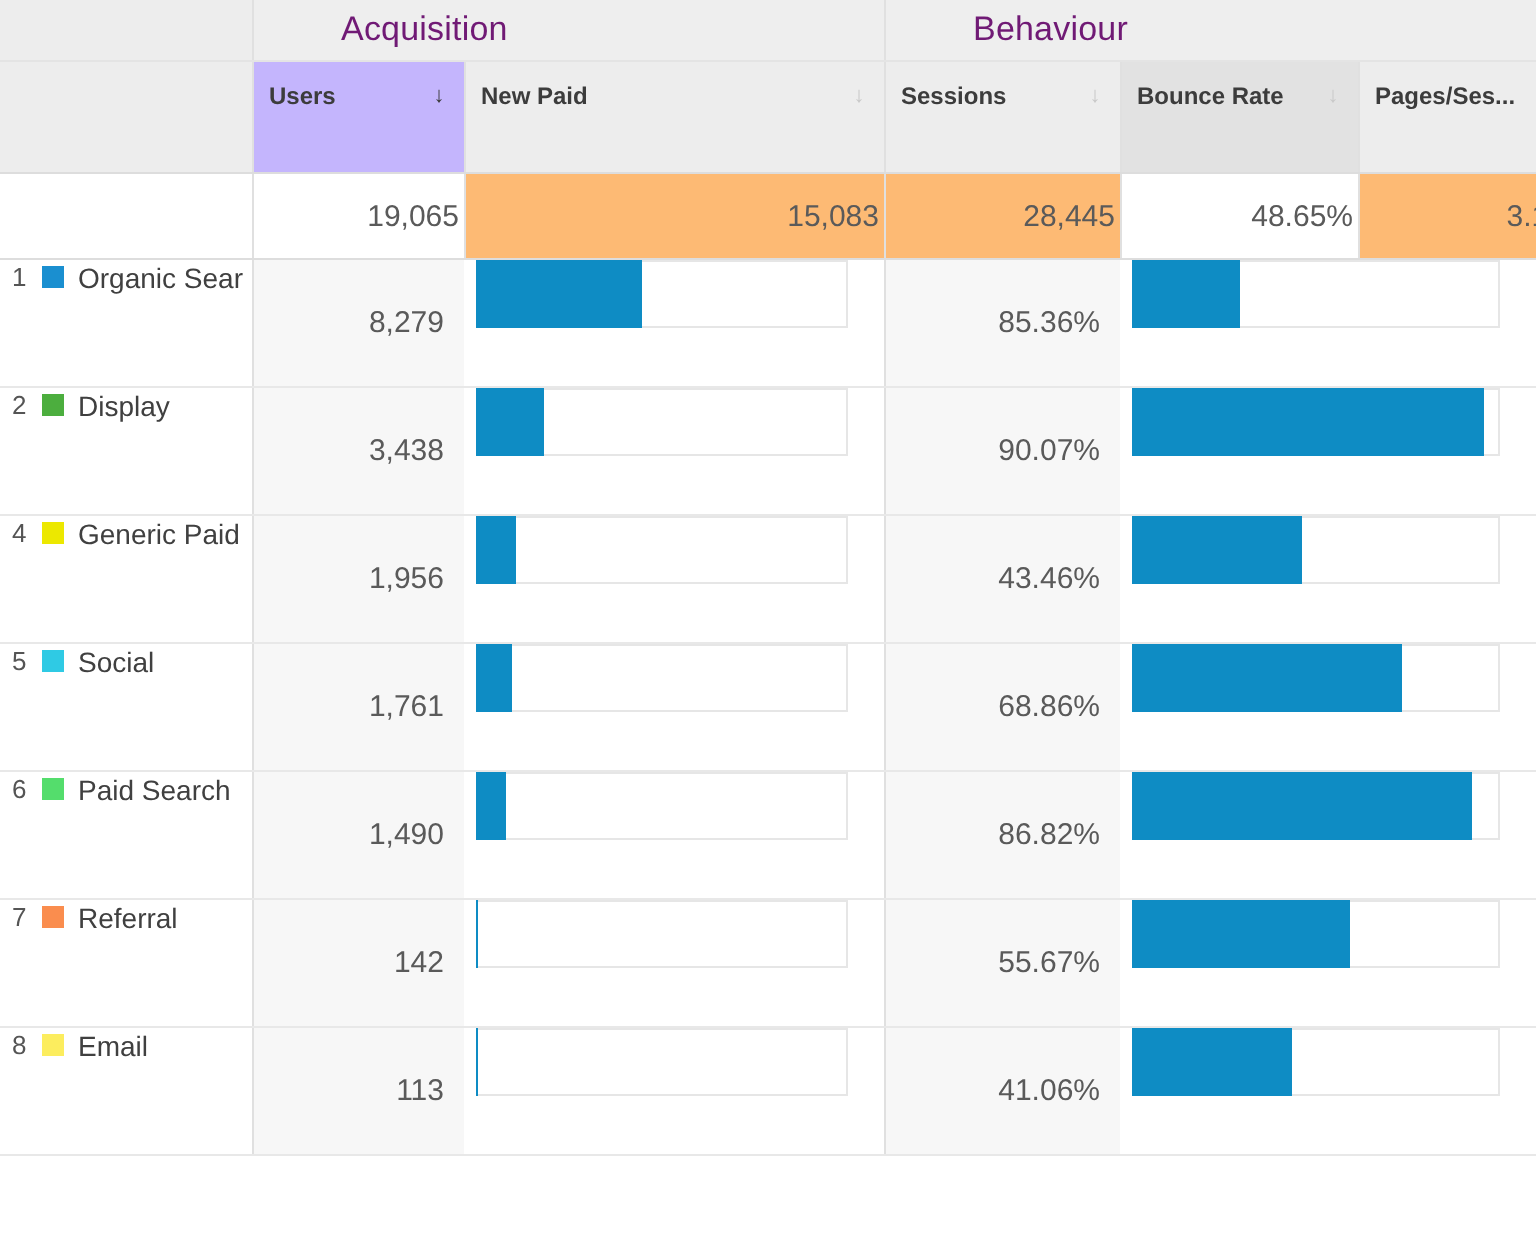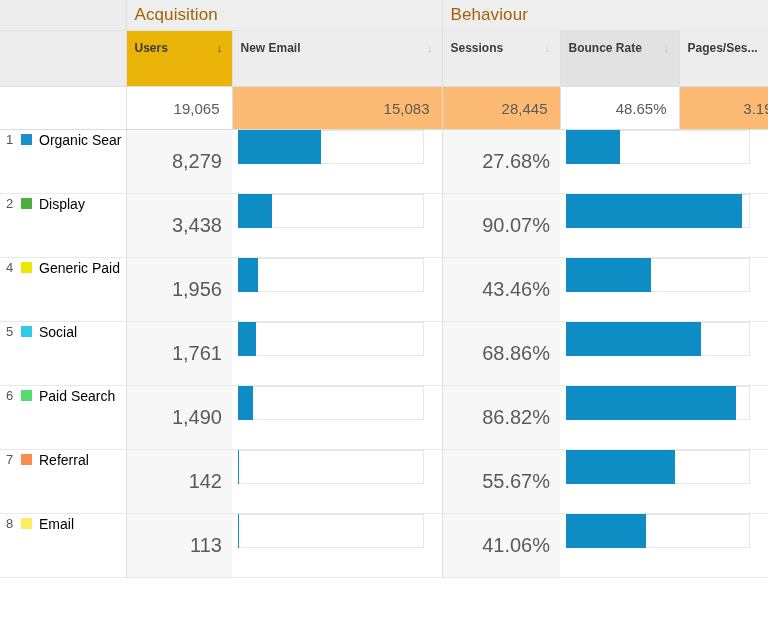--- a/index.html
+++ b/index.html
@@ -33,36 +33,37 @@
     height: 30px;
     background: #eeeeee;
     border-bottom: 1px solid #e4e4e4;
     padding: 0;
     vertical-align: middle;
   }
   .group-row td.grp-blank { background: #ededed; }
   .group-title {
     font-size: 17px;
     font-weight: 400;
-    color: #a16207;
+    color: #701a75;
     padding-left: 8px;
     letter-spacing: .1px;
     white-space: nowrap;
+    margin-left: 36px;
   }
   .grp-sep { border-left: 1px solid #e0e0e0; }
 
   
   .head-row td {
     height: 55px;
     background: #ededed;
     border-bottom: 1px solid #dddddd;
     padding: 0;
     vertical-align: top;
   }
-  .head-row td.active-col { background: #eab308; }
+  .head-row td.active-col { background: #c4b5fd; }
   .head-cell {
     position: relative;
     padding: 10px 8px 0 8px;
     box-sizing: border-box;
     height: 55px;
   }
   .head-label {
     display: block;
     font-size: 12px;
     font-weight: bold;
@@ -92,21 +93,21 @@
     border-bottom: 1px solid #dddddd;
     padding: 0;
     vertical-align: middle;
   }
   .total-row td.active-col { background: #ffffff; }
   .total-row td.tot-blank  { background: #ffffff; }
   .total-val {
     font-size: 15px;
     color: #5a5a5a;
     text-align: right;
-    padding-right: 12px;
+    padding-right: 2px;
     white-space: nowrap;
   }
 
   
   .data-row td {
     height: 63px;
     background: #ffffff;
     border-bottom: 1px solid #e8e8e8;
     padding: 0;
     vertical-align: middle;
@@ -130,28 +131,28 @@
   .swatch {
     display: inline-block;
     width: 11px;
     height: 11px;
     margin: 0 7px 0 2px;
     vertical-align: middle;
   }
   .dim-link {
     display: inline-block;
     font-size: 14px;
-    color: #000000;
+    color: #404040;
     vertical-align: middle;
     text-decoration: none;
     cursor: pointer;
   }
 
   .num-cell {
-    font-size: 20px;
+    font-size: 15px;
     color: #5a5a5a;
     text-align: right;
     padding-right: 10px;
     white-space: nowrap;
   }
 
   
   .bar-cell {
     padding: 0 18px 0 6px;
     height: 63px;
@@ -203,21 +204,21 @@
         </div>
       </td>
       <td class="active-col grp-sep">
         <div class="head-cell">
           <span class="head-label">Users</span>
           <span class="sort-arrow active">↓</span>
         </div>
       </td>
       <td class="grp-sep">
         <div class="head-cell">
-          <span class="head-label">New Email</span>
+          <span class="head-label">New Paid</span>
           <span class="sort-arrow">↓</span>
         </div>
       </td>
       <td class="grp-sep">
         <div class="head-cell">
           <span class="head-label">Sessions</span>
           <span class="sort-arrow">↓</span>
         </div>
       </td>
       <td class="grp-sep">
@@ -269,21 +270,21 @@
           <div class="num-cell">8,279</div>
         </td>
         <td>
           <div class="bar-cell">
             <div class="bar-track">
               <div class="bar-fill" style="width:45.2%;background:#0e8cc4"></div>
             </div>
           </div>
         </td>
         <td class="active-col grp-sep">
-          <div class="num-cell">27.68%</div>
+          <div class="num-cell">85.36%</div>
         </td>
         <td>
           <div class="bar-cell">
             <div class="bar-track">
               <div class="bar-fill" style="width:29.8%;background:#0e8cc4"></div>
             </div>
           </div>
         </td>
       </tr>
       <tr class="data-row">

